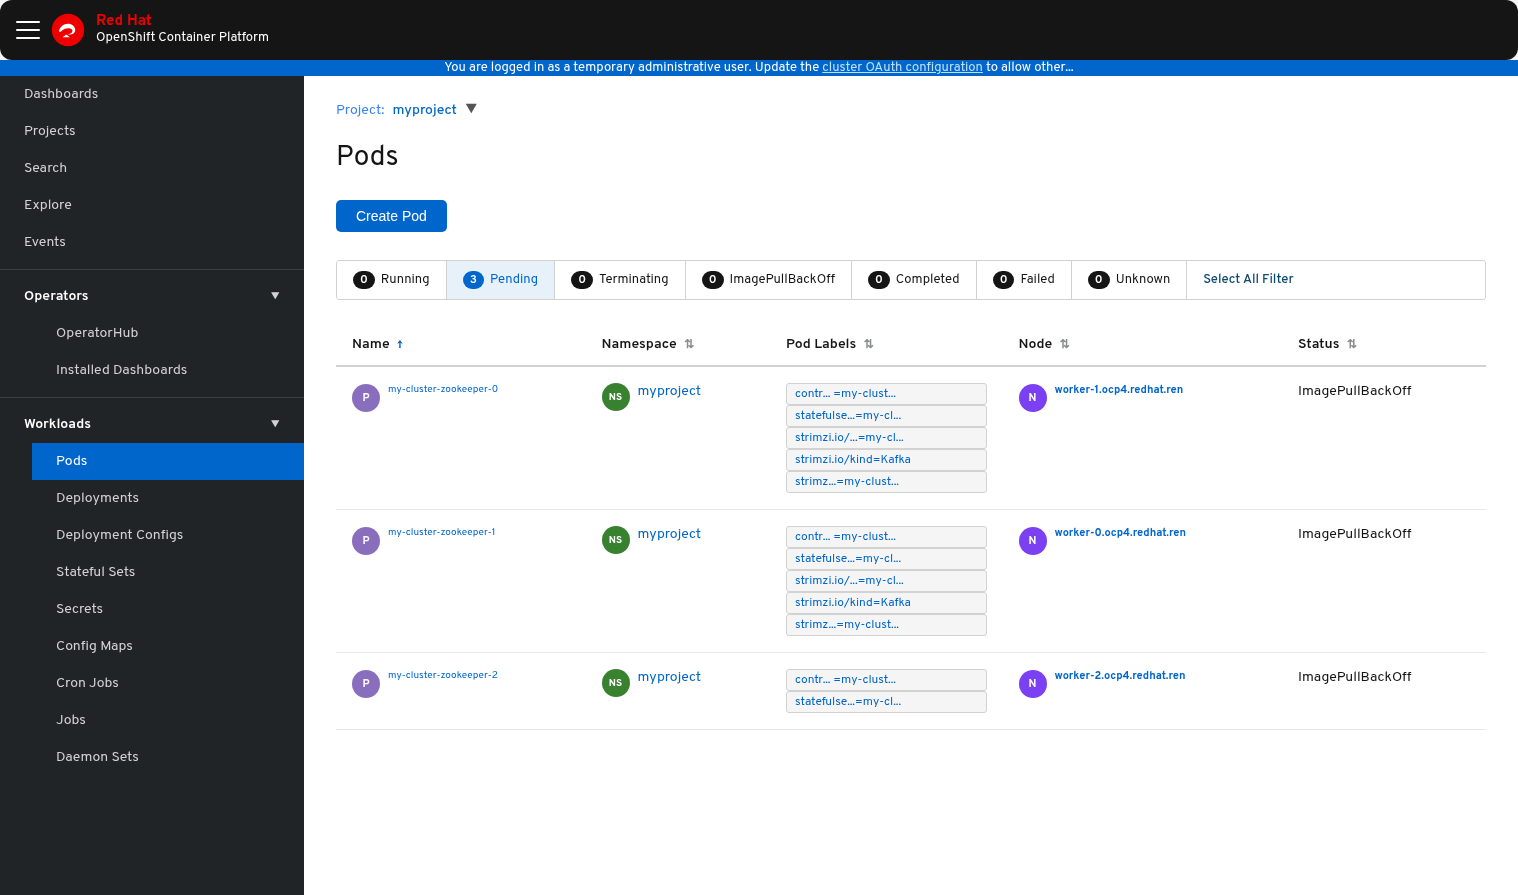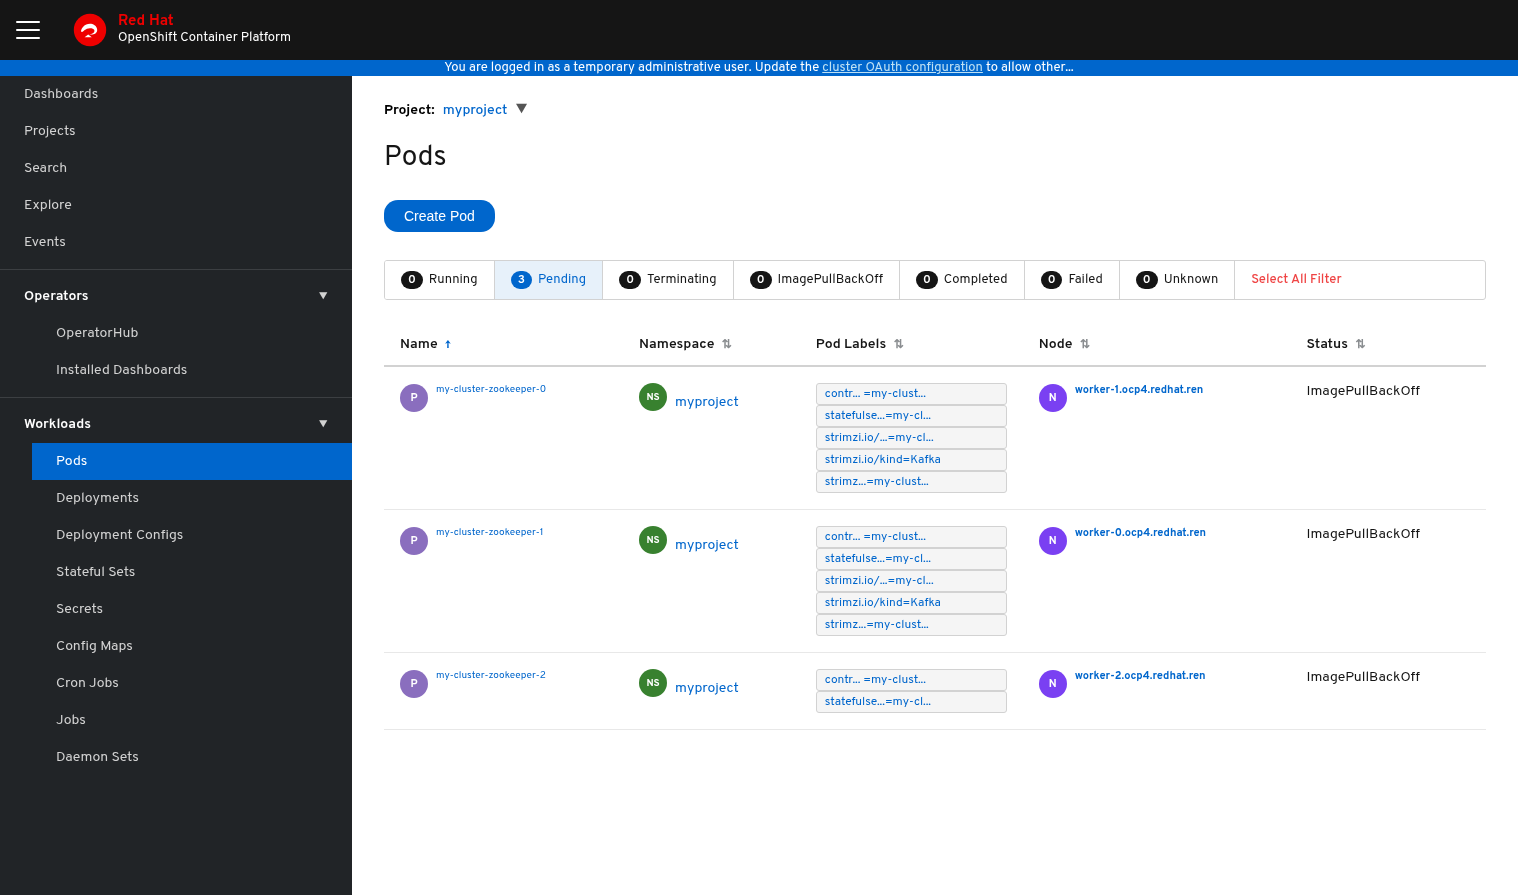--- a/index.html
+++ b/index.html
@@ -1,87 +1,87 @@
 <!DOCTYPE html>
 <html><head>
   <meta charset="utf-8">
   <style>
     * { box-sizing: border-box; margin: 0; padding: 0; }
     body { font-family: 'RedHatText', 'Overpass', Arial, sans-serif; font-size: 14px; background: #f5f5f5; color: #151515; display: flex; flex-direction: column; height: 100vh; overflow: hidden; }
 
     
-    .topbar { background: #151515; color: #fff; height: 60px; display: flex; align-items: center; padding: 0 16px; gap: 32px; flex-shrink: 0; }
+    .topbar { background: #151515; color: #fff; height: 60px; display: flex; align-items: center; padding: 0 16px; gap: 10px; flex-shrink: 0; border-radius: 12px; }
     .topbar-hamburger { width: 24px; height: 18px; display: flex; flex-direction: column; justify-content: space-between; cursor: pointer; }
     .topbar-hamburger span { display: block; height: 2px; background: #fff; border-radius: 1px; }
     .brand { display: flex; align-items: center; gap: 10px; }
     .brand-logo { width: 36px; height: 36px; }
     .brand-text { line-height: 1.2; }
     .brand-text .red-hat { color: #ee0000; font-weight: 700; font-size: 15px; }
     .brand-text .ocp { color: #fff; font-size: 13px; }
 
     
     .info-banner { background: #0066cc; color: #fff; font-size: 13px; padding: 0 16px; text-align: center; flex-shrink: 0; }
     .info-banner a { color: #bee1f4; text-decoration: underline; cursor: pointer; }
 
     
     .main-layout { display: flex; flex: 1; overflow: hidden; }
 
     
-    .sidebar { width: 352px; background: #212427; color: #fff; flex-shrink: 0; overflow-y: auto; padding-bottom: 32px; }
+    .sidebar { width: 304px; background: #212427; color: #fff; flex-shrink: 0; overflow-y: auto; padding-bottom: 32px; }
     .sidebar-scroll { height: 100%; }
     .sidebar-item { padding: 10px 24px; font-size: 14px; cursor: pointer; display: flex; align-items: center; gap: 8px; color: #d2d2d2; }
     .sidebar-item.active { background: #0066cc; color: #fff; }
     .sidebar-section-header { padding: 10px 24px; font-size: 14px; font-weight: 600; color: #fff; display: flex; align-items: center; justify-content: space-between; cursor: pointer; }
     .chevron { font-size: 12px; color: #d2d2d2; }
     .sidebar-sub { padding-left: 32px; }
     .sidebar-divider { height: 1px; background: #3c3f42; margin: 8px 0; }
 
     
     .content { flex: 1; overflow-y: auto; background: #fff; }
     .content-inner { padding: 24px 32px; }
 
     
     .project-selector { display: flex; align-items: center; gap: 8px; margin-bottom: 20px; font-size: 14px; color: #151515; }
-    .project-selector .label { font-weight: 700; color: #000000; }
+    .project-selector .label { font-weight: 400; color: #3b82f6; }
     .project-selector .value { color: #0066cc; font-weight: 500; }
     .project-selector .dropdown-arrow { color: #555; cursor: pointer; font-size: 16px; }
 
     
     .page-title { font-size: 28px; font-weight: 400; color: #151515; margin-bottom: 24px; }
 
     
-    .create-btn { background: #0066cc; color: #fff; border: none; padding: 8px 20px; font-size: 14px; border-radius: 14px; cursor: pointer; margin-bottom: 28px; display: inline-block; }
+    .create-btn { background: #0066cc; color: #fff; border: none; padding: 8px 20px; font-size: 14px; border-radius: 5px; cursor: pointer; margin-bottom: 28px; display: inline-block; }
 
     
     .filter-tabs { display: flex; align-items: center; border: 1px solid #d2d2d2; border-radius: 3px; overflow: hidden; margin-bottom: 24px; flex-wrap: nowrap; }
     .filter-tab { display: flex; align-items: center; gap: 6px; padding: 10px 16px; border-right: 1px solid #d2d2d2; cursor: pointer; background: #fff; white-space: nowrap; font-size: 13px; }
     .filter-tab:last-child { border-right: none; }
     .filter-tab.active { background: #e7f1fa; color: #0066cc; }
     .filter-tab .count { background: #151515; color: #fff; border-radius: 10px; padding: 1px 7px; font-size: 12px; font-weight: 600; }
     .filter-tab.active .count { background: #0066cc; }
-    .filter-tab.select-all { color: #ef4444; font-weight: 500; background: #fff; }
+    .filter-tab.select-all { color: #0c4a6e; font-weight: 500; background: #fff; }
 
     
     .table-container { width: 100%; overflow-x: auto; }
     table { width: 100%; border-collapse: collapse; }
     thead tr { border-bottom: 2px solid #d2d2d2; }
     thead th { padding: 12px 16px; text-align: left; font-weight: 600; font-size: 14px; color: #151515; white-space: nowrap; }
     thead th .sort-icon { color: #0066cc; margin-left: 4px; font-size: 12px; }
     thead th .sort-neutral { color: #8a8d90; margin-left: 4px; font-size: 12px; }
     tbody tr { border-bottom: 1px solid #e8e8e8; }
     tbody td { padding: 16px 16px; vertical-align: top; }
 
     
     .pod-name-cell { display: flex; align-items: flex-start; gap: 8px; }
     .pod-badge { width: 28px; height: 28px; border-radius: 50%; display: flex; align-items: center; justify-content: center; font-size: 11px; font-weight: 700; color: #fff; flex-shrink: 0; margin-top: 1px; }
     .pod-badge.pending { background: #8a6ebe; }
     .pod-name-link { color: #0066cc; text-decoration: none; font-size: 10px; }
 
     
-    .ns-cell { display: flex; align-items: flex-end; gap: 8px; }
+    .ns-cell { display: flex; align-items: flex-start; gap: 8px; }
     .ns-badge { width: 28px; height: 28px; border-radius: 50%; background: #38812f; display: flex; align-items: center; justify-content: center; font-size: 10px; font-weight: 700; color: #fff; flex-shrink: 0; }
     .ns-link { color: #0066cc; text-decoration: none; }
 
     
     .labels-cell { display: flex; flex-direction: column; gap: 0; }
     .label-tag { background: #f5f5f5; border: 1px solid #d2d2d2; border-radius: 3px; padding: 2px 8px; font-size: 12px; color: #0066cc; cursor: pointer; white-space: nowrap; display: inline-block; }
 
     
     .node-cell { display: flex; align-items: flex-start; gap: 8px; }
     .node-badge { width: 28px; height: 28px; border-radius: 50%; background: #7a40f2; display: flex; align-items: center; justify-content: center; font-size: 11px; font-weight: 700; color: #fff; flex-shrink: 0; margin-top: 1px; }

